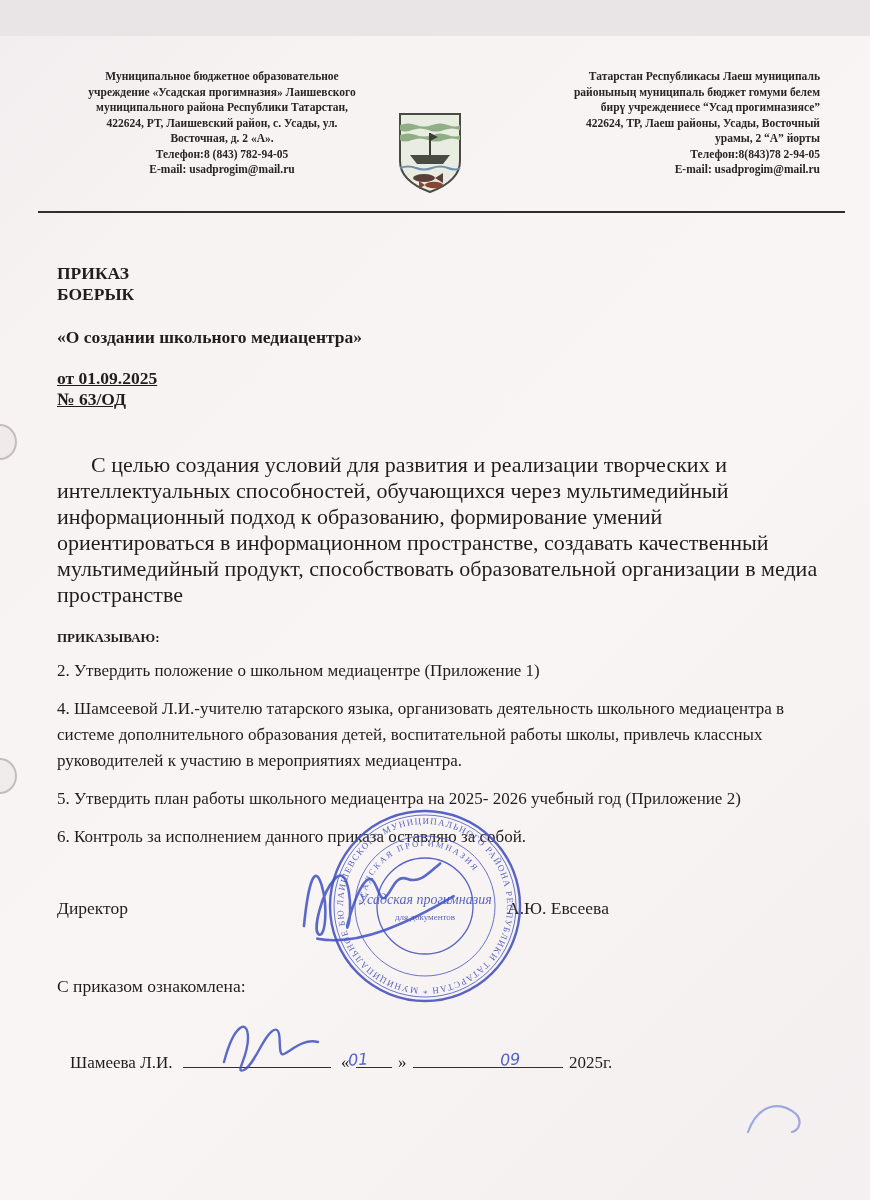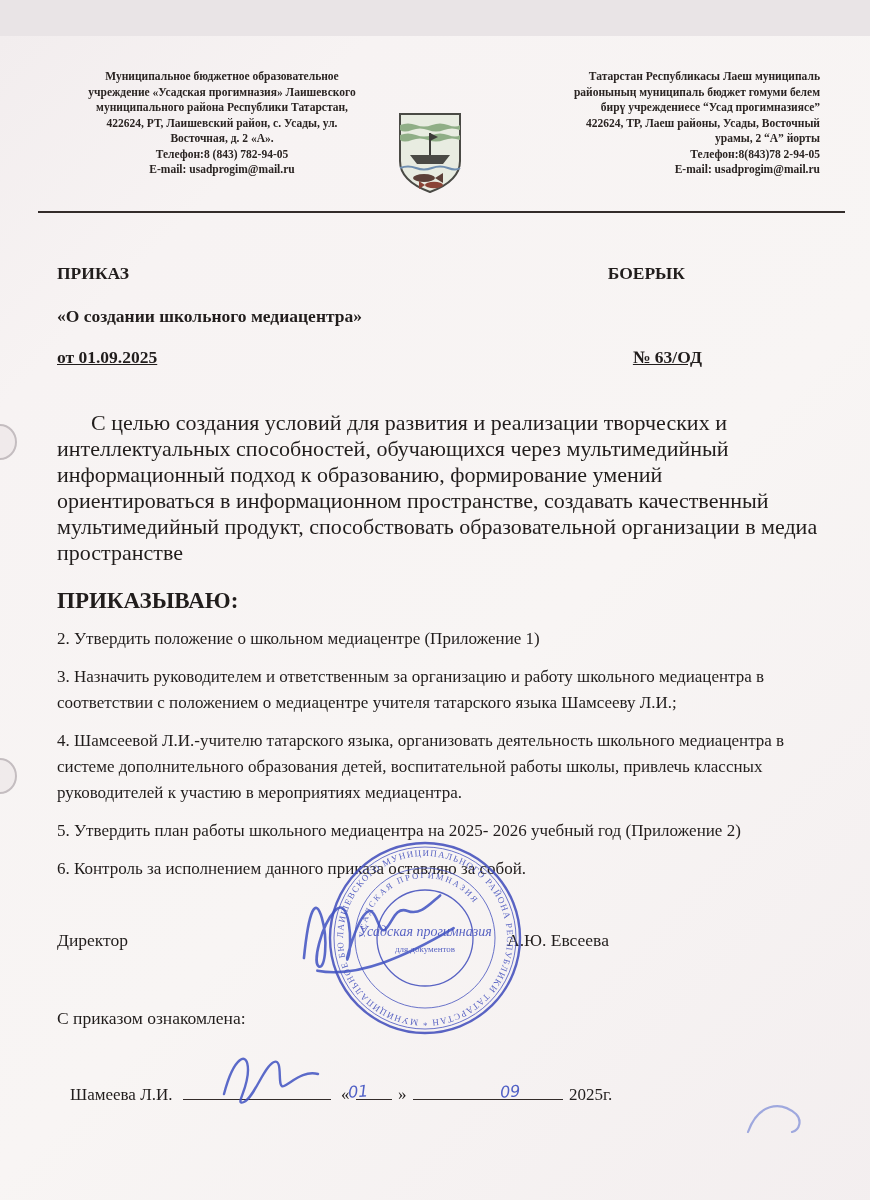--- a/index.html
+++ b/index.html
@@ -22,28 +22,28 @@
     font-size:11.5px;line-height:15.5px;text-align:center;white-space:pre-line;
     font-weight:600;color:#2a2422;
   }
   .h-left{width:330px;}
   .h-right{width:348px;text-align:right;}
   .h-emblem{flex:1;display:flex;justify-content:center;align-items:flex-start;padding-top:42px;}
 
   .divider{border:none;border-top:2.2px solid #332c2a;margin:16px -25px 0 -19px;}
 
   
-  .row-flex{display:flex;justify-content:space-between;font-weight:700;font-size:17.5px;}
+  .row-flex{display:flex;justify-content:space-between;font-weight:700;font-size:17.5px;flex-direction:column;}
   .row-order{margin-top:50px;padding-right:135px;}
   .row-subject{margin-top:22px;font-weight:700;font-size:17.5px;}
   .row-number{margin-top:20px;padding-right:118px;text-decoration:underline;}
 
   
   .preamble{margin-top:42px;font-size:22px;line-height:26px;text-indent:34px;}
-  .resolution{margin-top:10px;font-weight:700;font-size:23px;}
+  .resolution{margin-top:10px;font-weight:700;font-size:13px;}
   .order-item{margin:12px 0 0 0;font-size:17px;line-height:26px;}
 
   
   .director-row{position:relative;margin-top:48px;height:28px;font-size:17.5px;}
   .director-name{position:absolute;left:450px;top:0;}
   .ack-label{margin-top:50px;font-size:17.5px;}
   .ack-row{position:relative;margin-top:55px;margin-left:13px;font-size:17px;height:30px;}
   .blank{display:inline-block;border-bottom:1.6px solid #332c2a;height:15px;vertical-align:baseline;}
   .w150{width:148px;margin-left:6px;}
   .w34{width:36px;}
@@ -133,21 +133,20 @@
     <div class="row-flex row-number">
       <span>от 01.09.2025</span>
       <span>№ 63/ОД</span>
     </div>
 
     <p class="preamble">С целью создания условий для развития и реализации творческих и интеллектуальных способностей, обучающихся через мультимедийный информационный подход к образованию, формирование умений ориентироваться в информационном пространстве, создавать качественный мультимедийный продукт, способствовать образовательной организации в медиа пространстве</p>
 
     <div class="resolution">ПРИКАЗЫВАЮ:</div>
 
     <p class="order-item">2. Утвердить положение о школьном медиацентре (Приложение 1)</p>
-    <p class="order-item">3. Назначить руководителем и ответственным за организацию и работу школьного медиацентра в соответствии с положением о медиацентре учителя татарского языка Шамсееву Л.И.;</p>
     <p class="order-item">4. Шамсеевой Л.И.-учителю татарского языка, организовать деятельность школьного медиацентра в системе дополнительного образования детей, воспитательной работы школы, привлечь классных руководителей к участию в мероприятиях медиацентра.</p>
     <p class="order-item">5. Утвердить план работы школьного медиацентра на 2025- 2026 учебный год (Приложение 2)</p>
     <p class="order-item">6. Контроль за исполнением данного приказа оставляю за собой.</p>
 
     <div class="director-row">
       <span>Директор</span>
       <span class="director-name">А.Ю. Евсеева</span>
 
       <svg class="stamp" viewBox="0 0 200 200">
         <defs>

